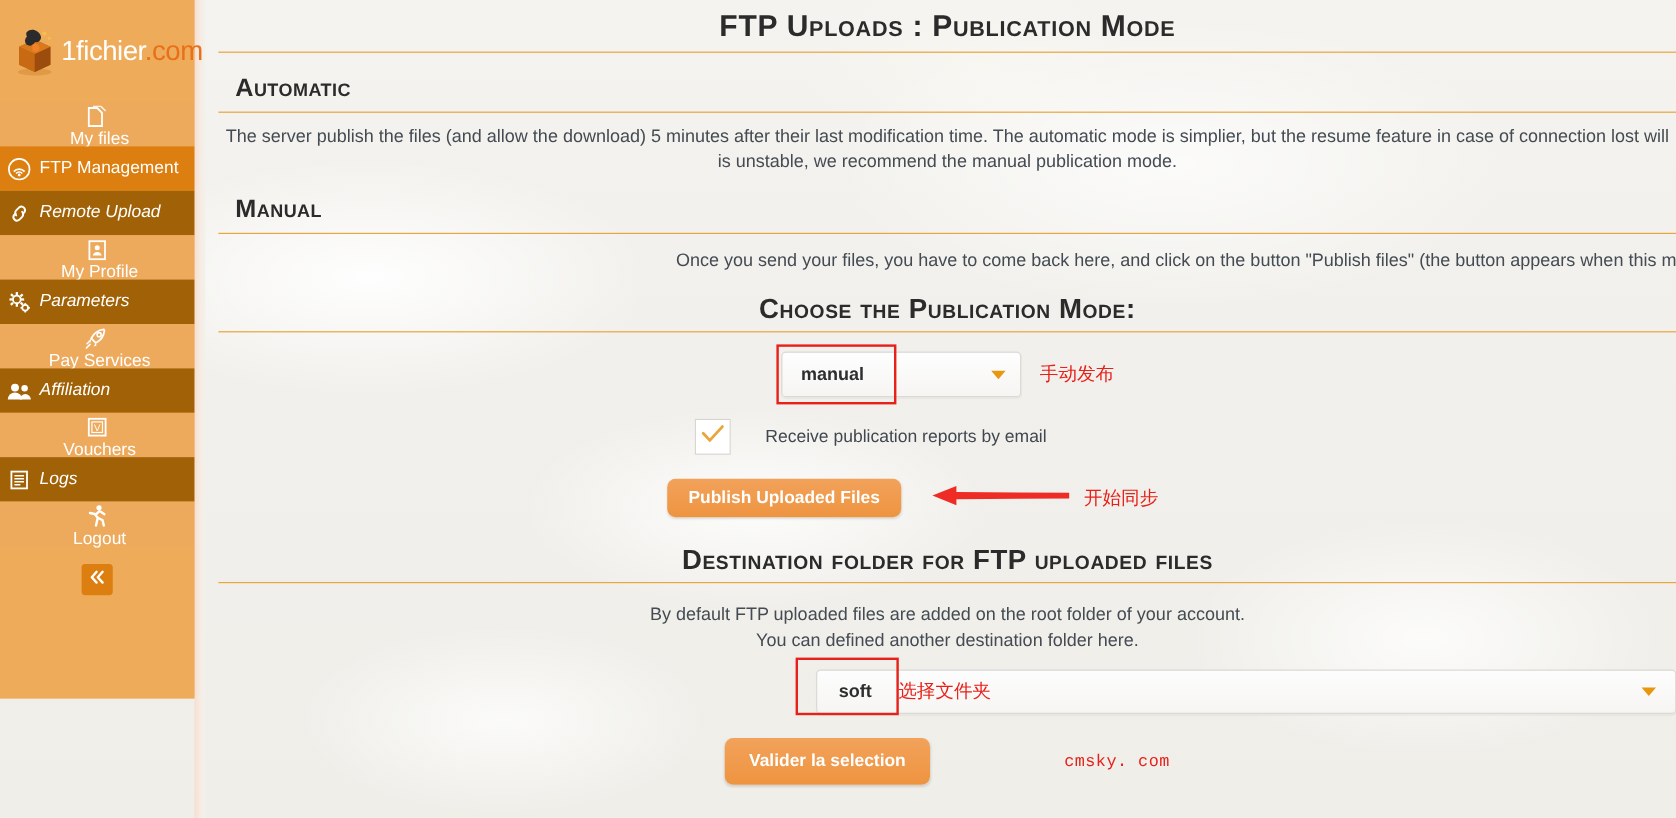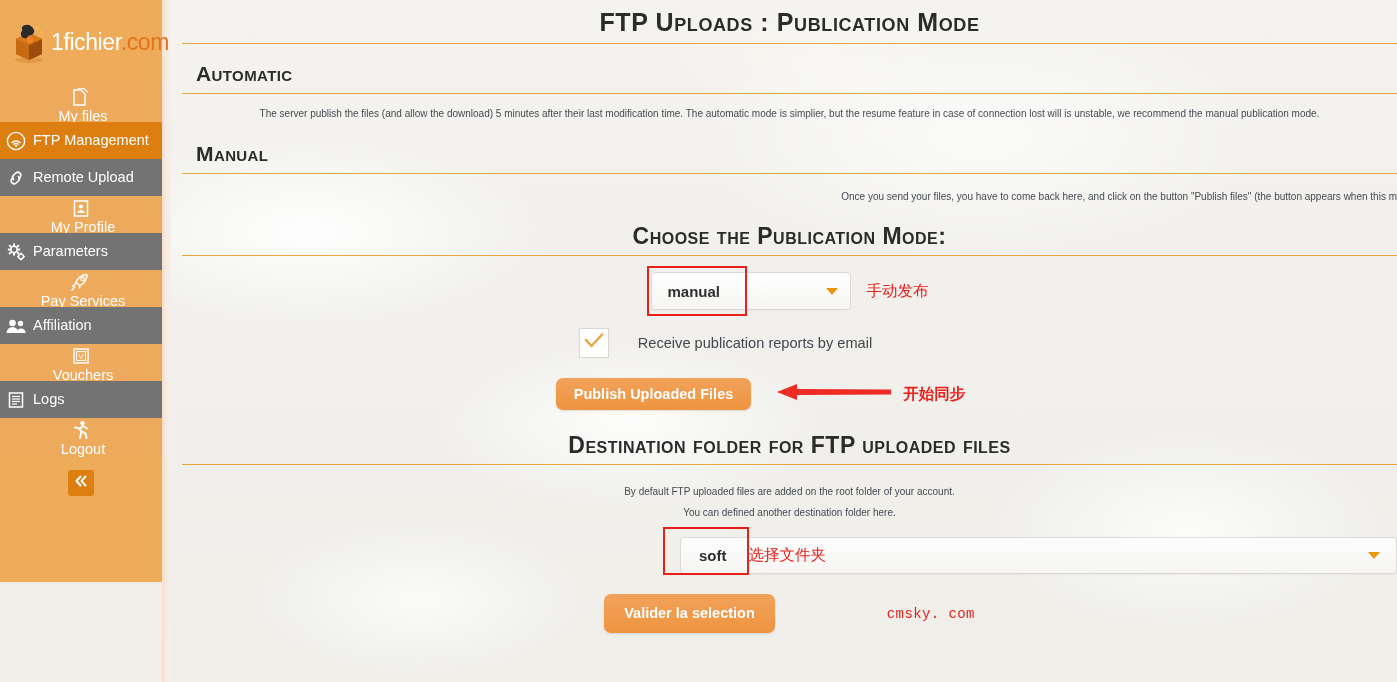--- a/index.html
+++ b/index.html
@@ -61,21 +61,21 @@
     display: flex;
     align-items: center;
     padding-left: 4px;
     cursor: pointer;
     color: #ffffff;
     font-size: 14.5px;
     white-space: nowrap;
     position: relative;
   }
   .nav-item.shade-a { background: #edaa5d; flex-direction: column; }
-  .nav-item.shade-b { background: #737373; }
+  .nav-item.shade-b { background: #a16207; font-style: italic; }
   .nav-item.active  { background: #dd7f10; }
   .nav-ico {
     width: 24px; height: 22px;
     flex: 0 0 24px;
     margin-right: 5px;
     display: flex; align-items: center; justify-content: center;
   }
   .nav-ico svg { display: block; }
   .nav-label { line-height: 1; }
 
@@ -136,21 +136,21 @@
     font-variant: small-caps;
     font-weight: bold;
     font-size: 21px;
     color: #2b2b2b;
     letter-spacing: 0.4px;
     margin: 4px;
     padding: 14px 0 3px 10px;
   }
 
   .para {
-    font-size: 10px;
+    font-size: 15px;
     color: #444b52;
     line-height: 21px;
     text-align: center;
     margin: 0;
     padding: 9px 0 0 0;
     white-space: nowrap;
   }
   .para.two-line { white-space: normal; text-align: center; }
 
   .center-head {
@@ -238,21 +238,21 @@
     cursor: pointer;
     box-shadow: 0 1px 2px rgba(0,0,0,0.12);
     white-space: nowrap;
     font-family: "Liberation Sans", sans-serif;
   }
   .arrow-anno {
     display: flex;
     align-items: center;
     margin-left: 24px;
   }
-  .arrow-anno .anno-cn { margin-left: 10px; font-weight: bold; }
+  .arrow-anno .anno-cn { margin-left: 10px; }
 
   
   .dest-row {
     position: relative;
     margin-top: 14px;
     padding-left: 498px;
     padding-right: 0;
   }
   .dest-sel {
     height: 37px;

